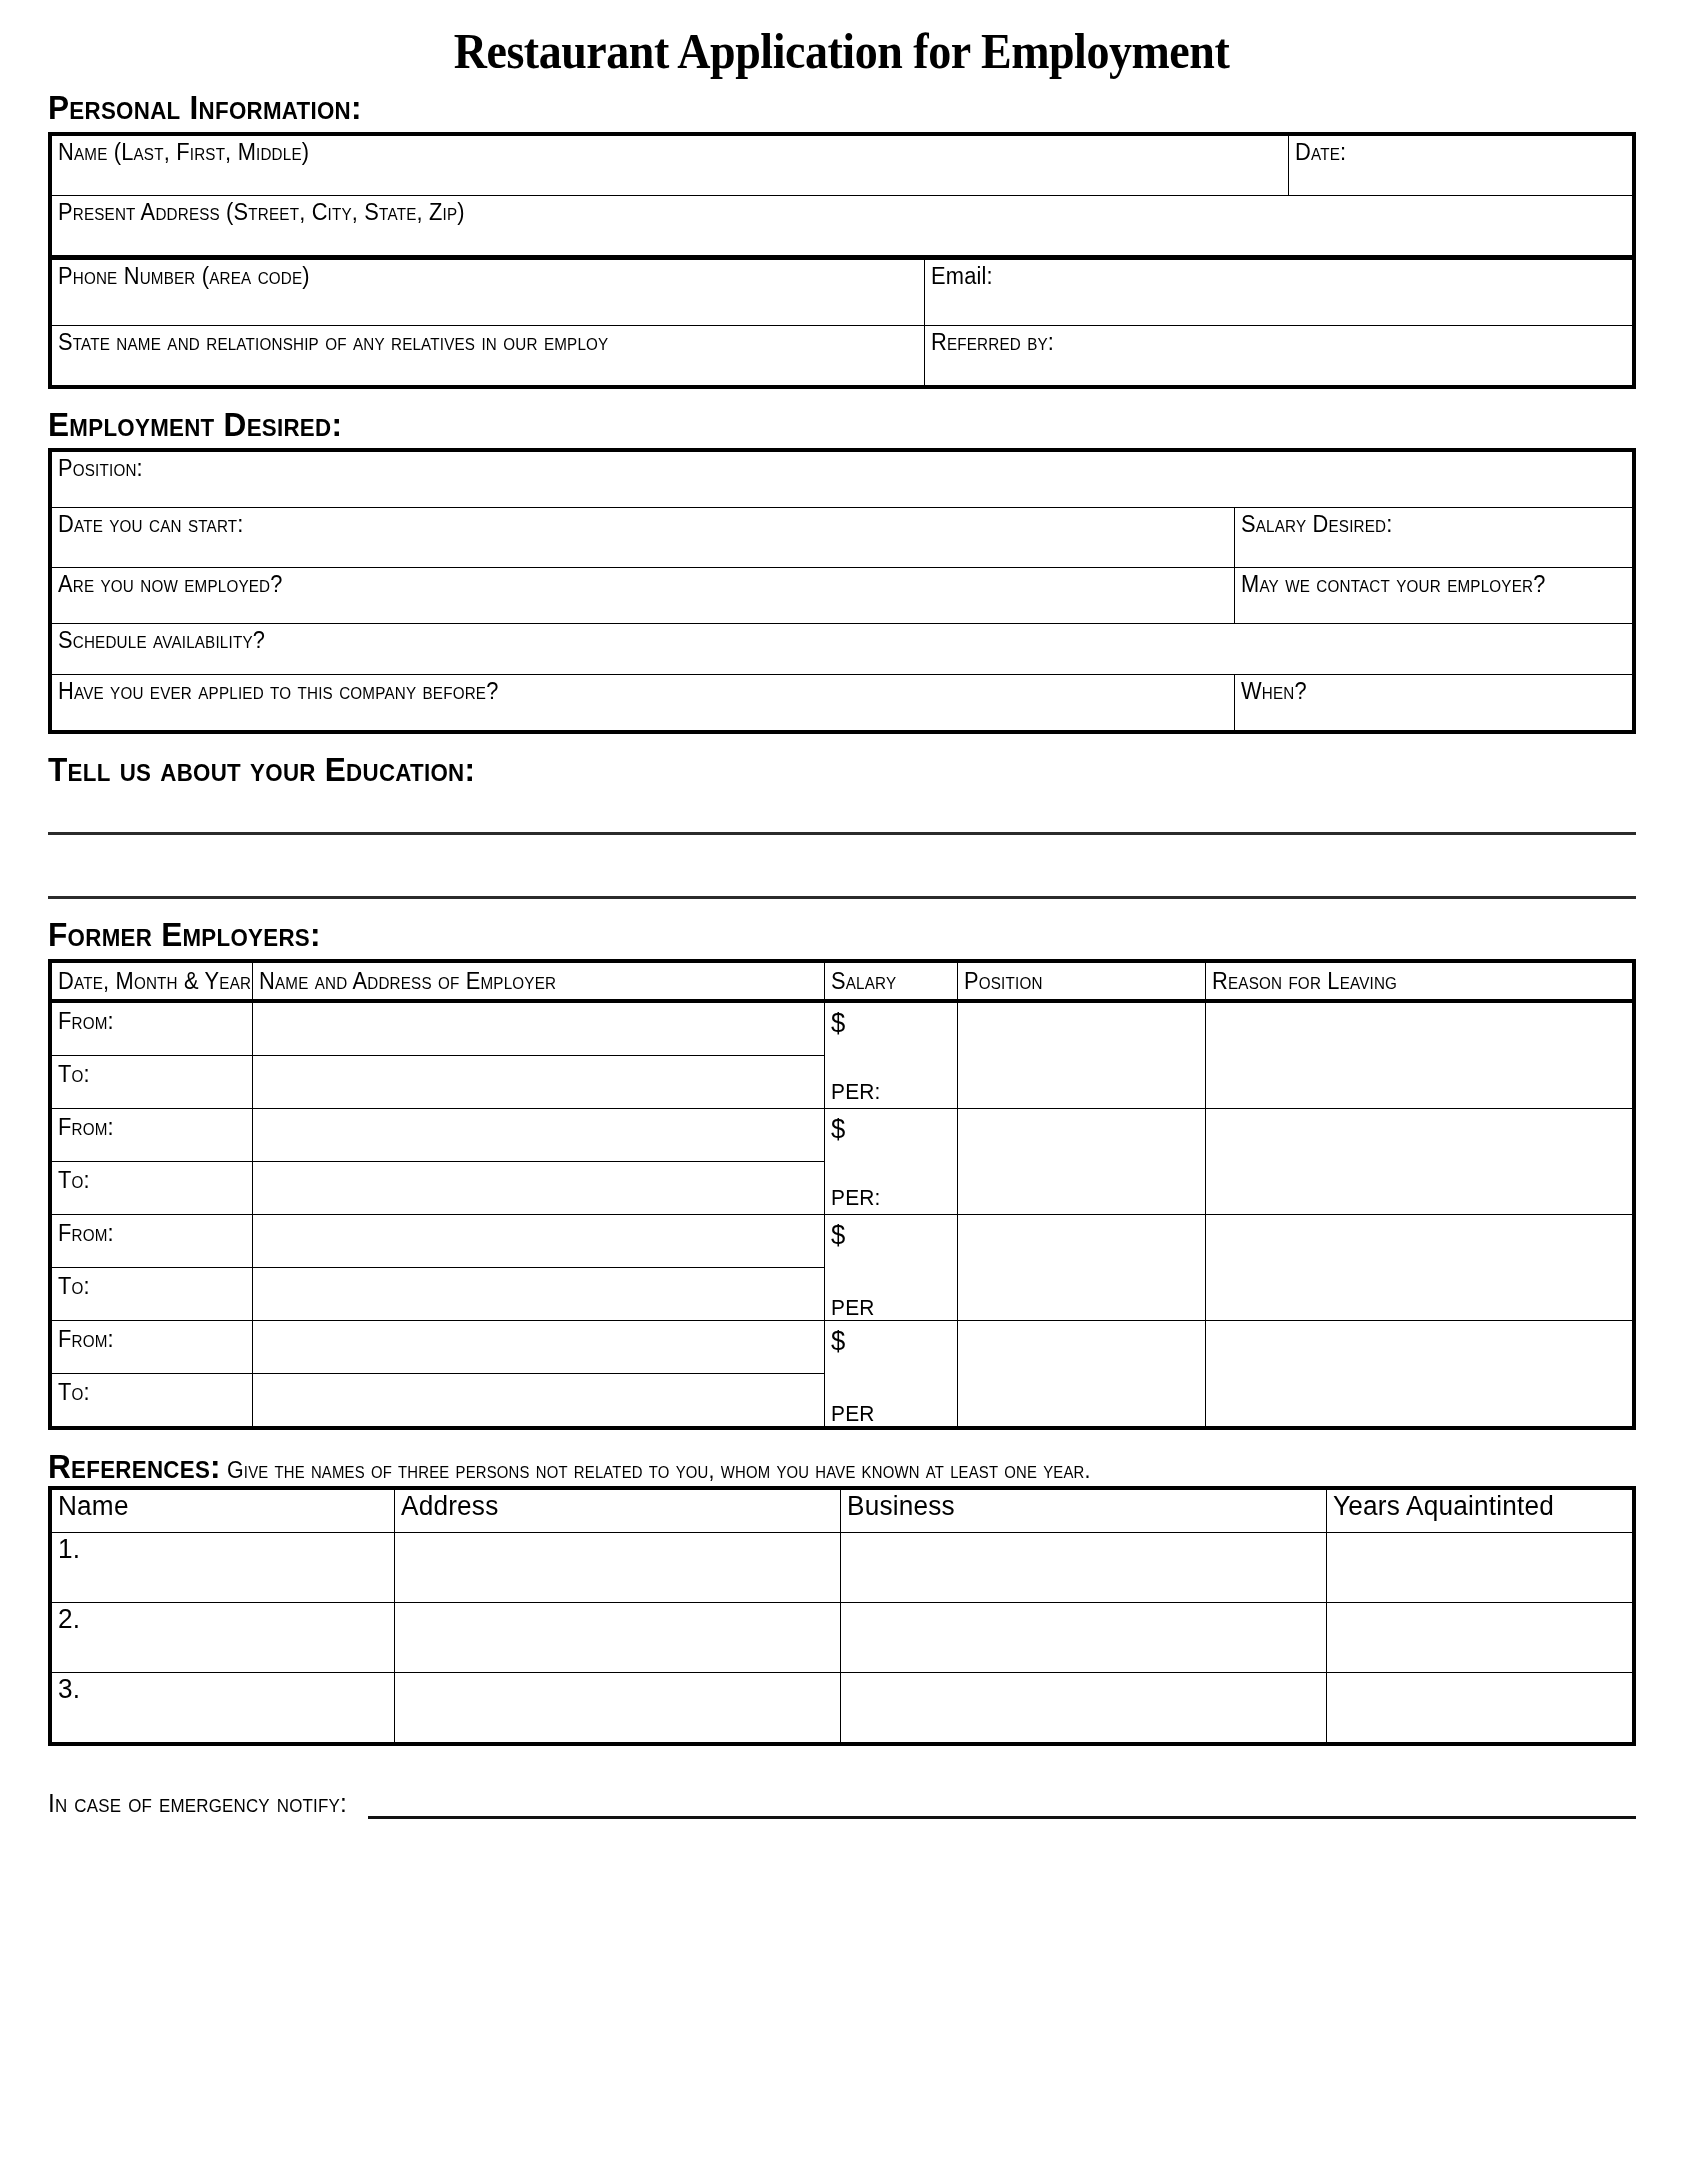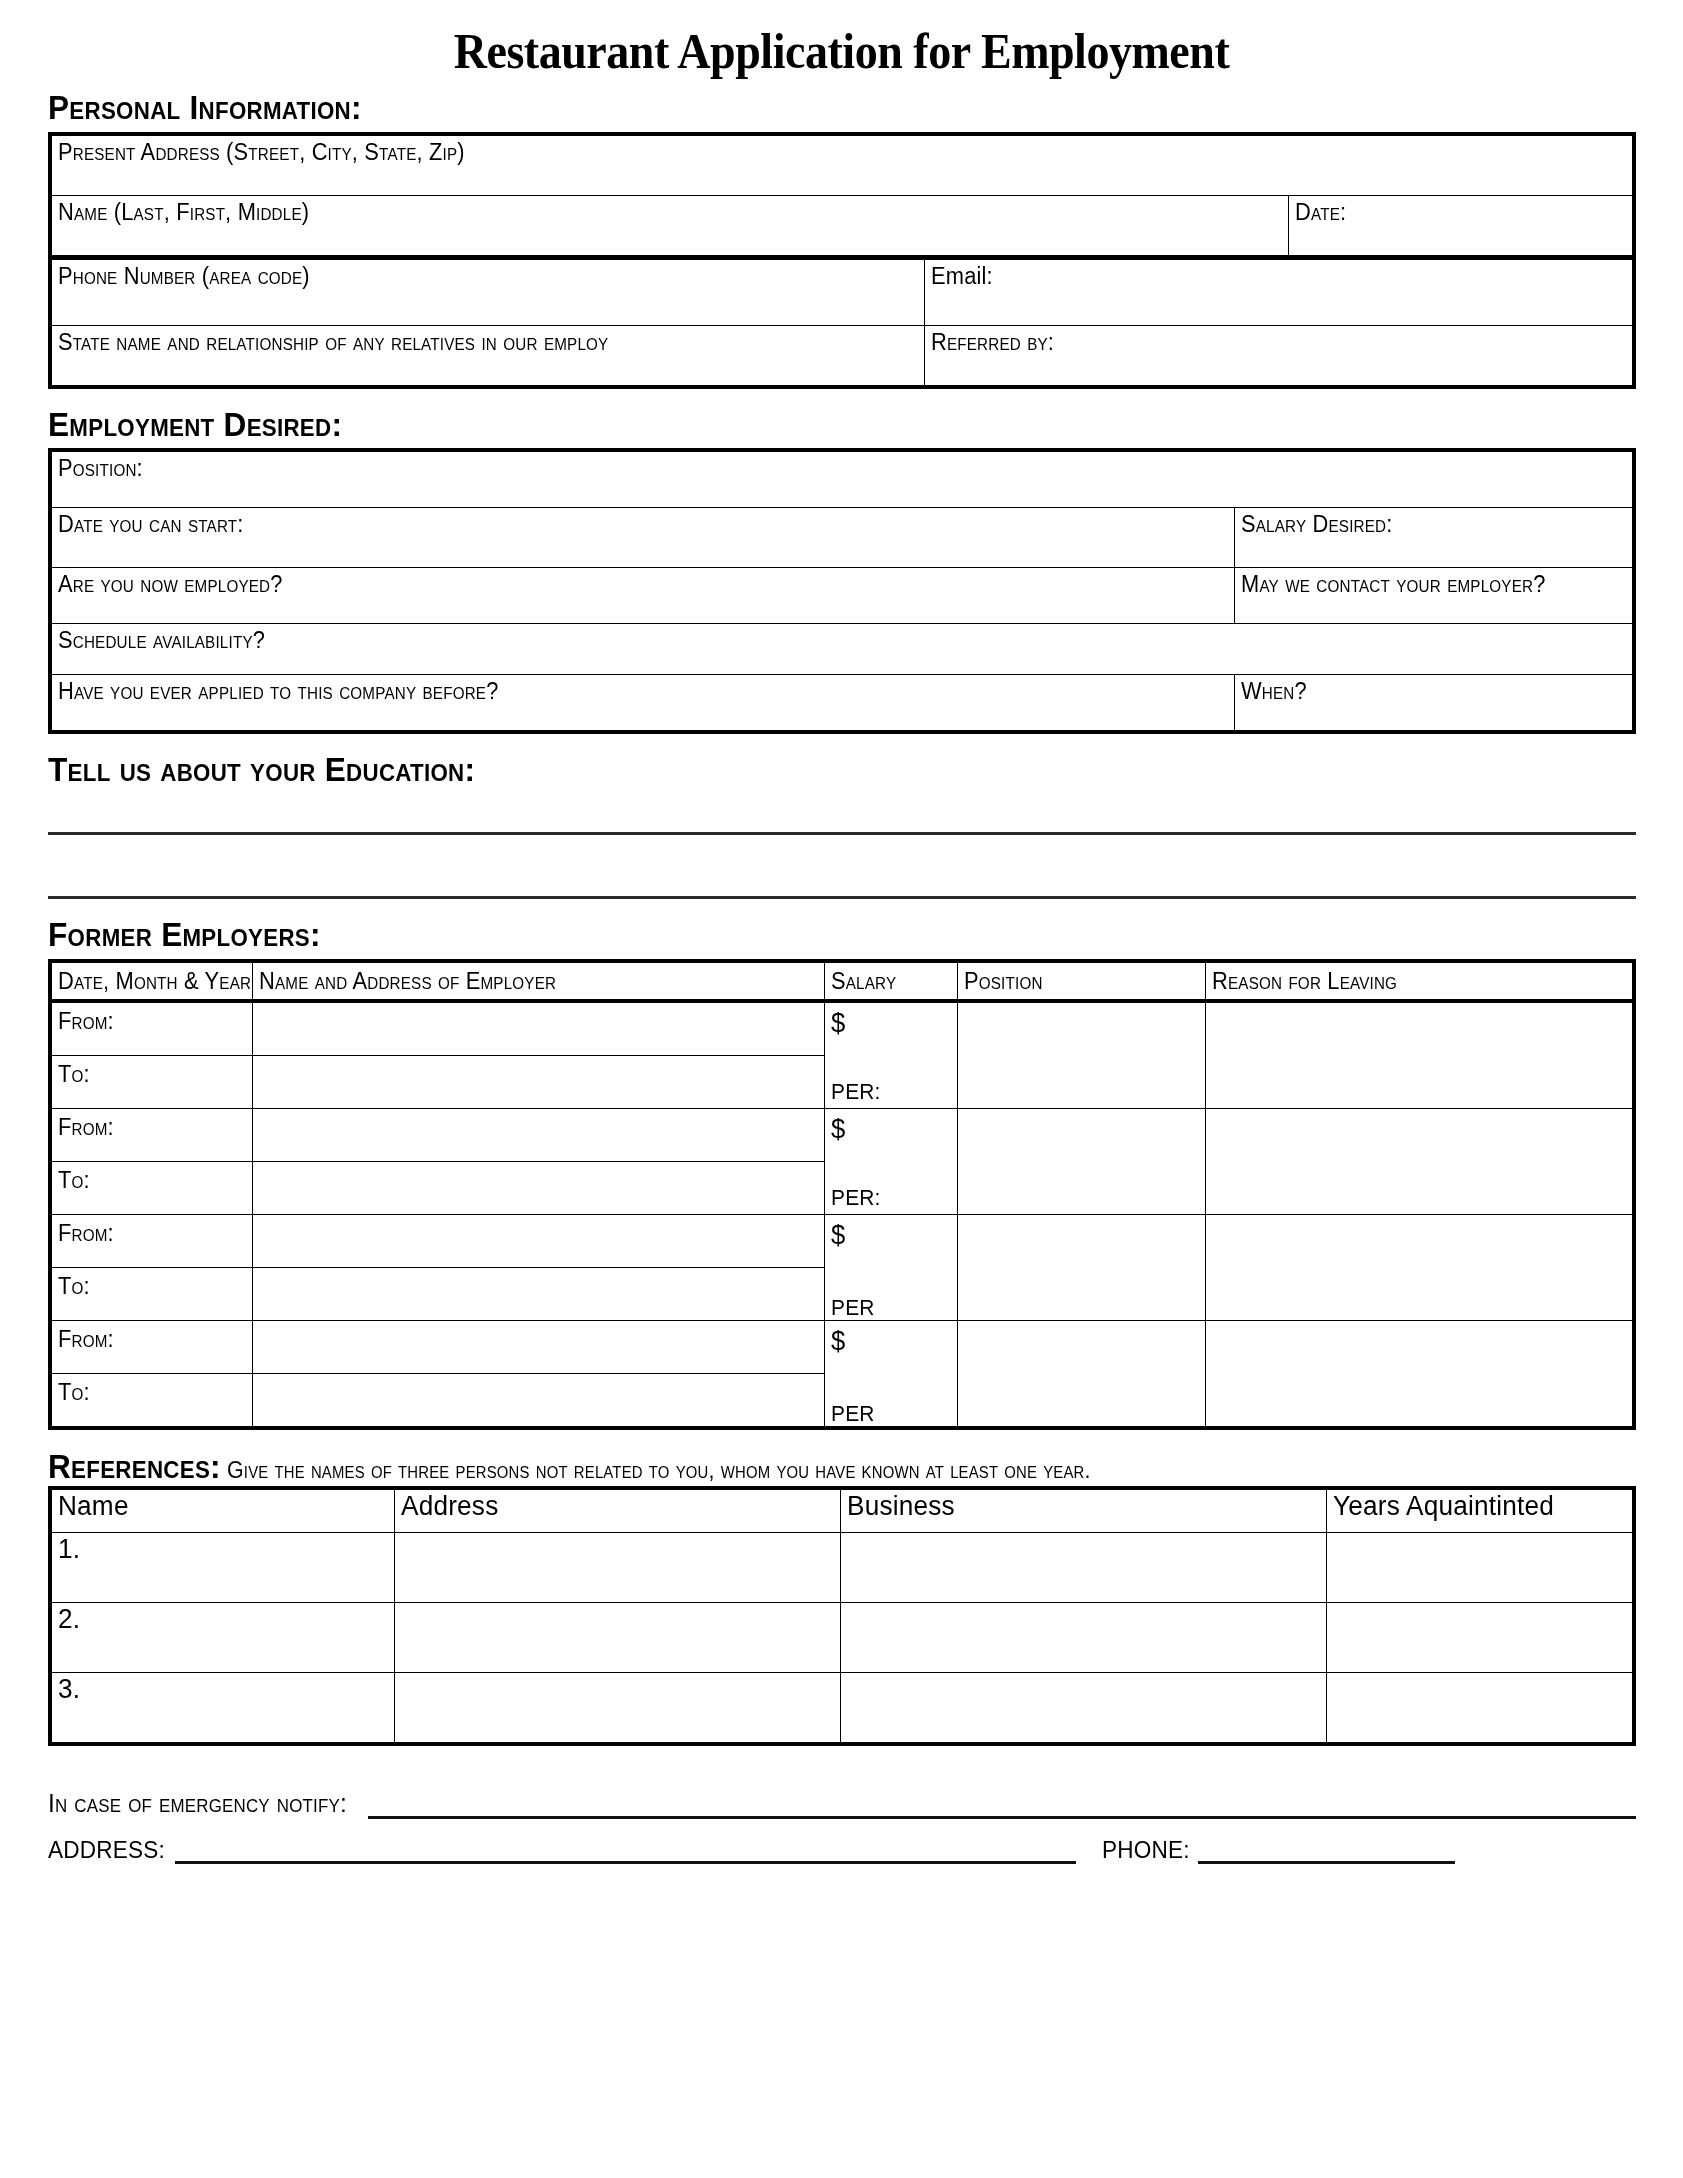--- a/index.html
+++ b/index.html
@@ -162,30 +162,30 @@
 
   <div class="section-head">Personal Information:</div>
 
   <table class="tbl" id="personal-table">
     <colgroup>
       <col style="width:1237px">
       <col style="width:344px">
     </colgroup>
     <tbody>
       <tr>
+        <td style="height:55px">
+          <span class="lbl">Name (Last, First, Middle)</span>
+        </td>
+        <td>
+          <span class="lbl">Date:</span>
+        </td>
+      </tr>
+      <tr>
         <td colspan="2" style="height:55px">
           <span class="lbl">Present Address (Street, City, State, Zip)</span>
-        </td>
-      </tr>
-      <tr>
-        <td style="height:55px">
-          <span class="lbl">Name (Last, First, Middle)</span>
-        </td>
-        <td>
-          <span class="lbl">Date:</span>
         </td>
       </tr>
     </tbody>
   </table>
 
   <table class="tbl no-top" id="personal-table-lower" style="width:1588px;border-top:0;">
     <colgroup>
       <col style="width:873px">
       <col style="width:707px">
     </colgroup>
@@ -385,23 +385,16 @@
         <td></td>
       </tr>
     </tbody>
   </table>
 
   <div class="footer">
     <div class="foot-row">
       <span class="foot-label">In case of emergency notify:</span>
       <span class="foot-blank"></span>
     </div>
-    <div class="foot-row">
-      <span class="foot-label caps">ADDRESS:</span>
-      <span class="foot-blank addr"></span>
-      <span class="foot-spacer"></span>
-      <span class="foot-label caps">PHONE:</span>
-      <span class="foot-blank phone"></span>
-    </div>
   </div>
 
 </div>
 
 
 </body></html>

